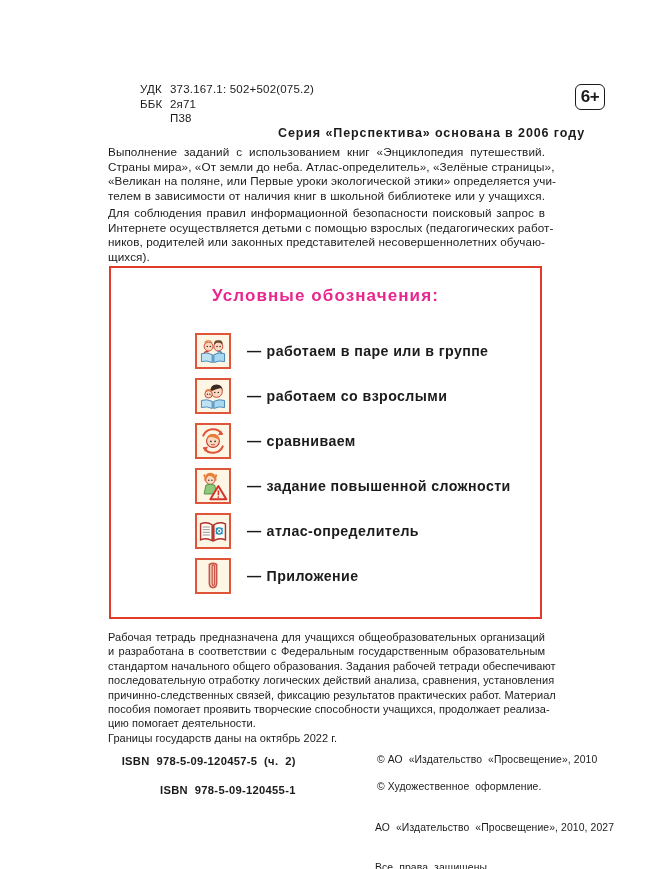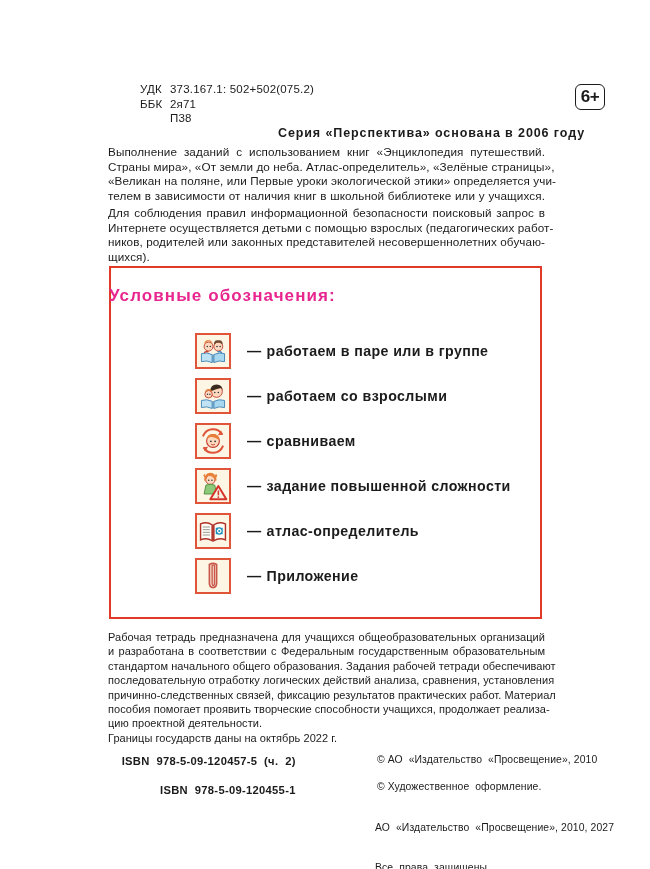--- a/index.html
+++ b/index.html
@@ -97,20 +97,21 @@
     width: 433px;
     height: 353px;
     border: 2px solid #e03b28;
     box-sizing: border-box;
   }
   .legend-title {
     position: absolute;
     left: 109px;
     top: 286px;
     width: 433px;
+    text-align: center;
     font-size: 17px;
     font-weight: bold;
     color: #e8268f;
     letter-spacing: 1.1px;
   }
   .legend-list {
     position: absolute;
     left: 195px;
     top: 328px;
     width: 350px;
@@ -349,21 +350,21 @@
 
   </div>
 
   <div class="bottom-para">
     <span class="ln">Рабочая тетрадь предназначена для учащихся общеобразовательных организаций</span>
     <span class="ln">и разработана в соответствии с Федеральным государственным образовательным</span>
     <span class="ln">стандартом начального общего образования. Задания рабочей тетради обеспечивают</span>
     <span class="ln">последовательную отработку логических действий анализа, сравнения, установления</span>
     <span class="ln">причинно-следственных связей, фиксацию результатов практических работ. Материал</span>
     <span class="ln">пособия помогает проявить творческие способности учащихся, продолжает реализа-</span>
-    <span class="ln free">цию проектной деятельности.</span>
+    <span class="ln free">цию помогает деятельности.</span>
     <span class="ln free">Границы государств даны на октябрь 2022 г.</span>
   </div>
 
   <div class="isbn-block">
     <span>ISBN  978-5-09-120457-5  (ч.  2)</span><br>
     <span>ISBN  978-5-09-120455-1</span>
   </div>
 
   <div class="copy-block">
     <span>© АО  «Издательство  «Просвещение», 2010</span><br>

